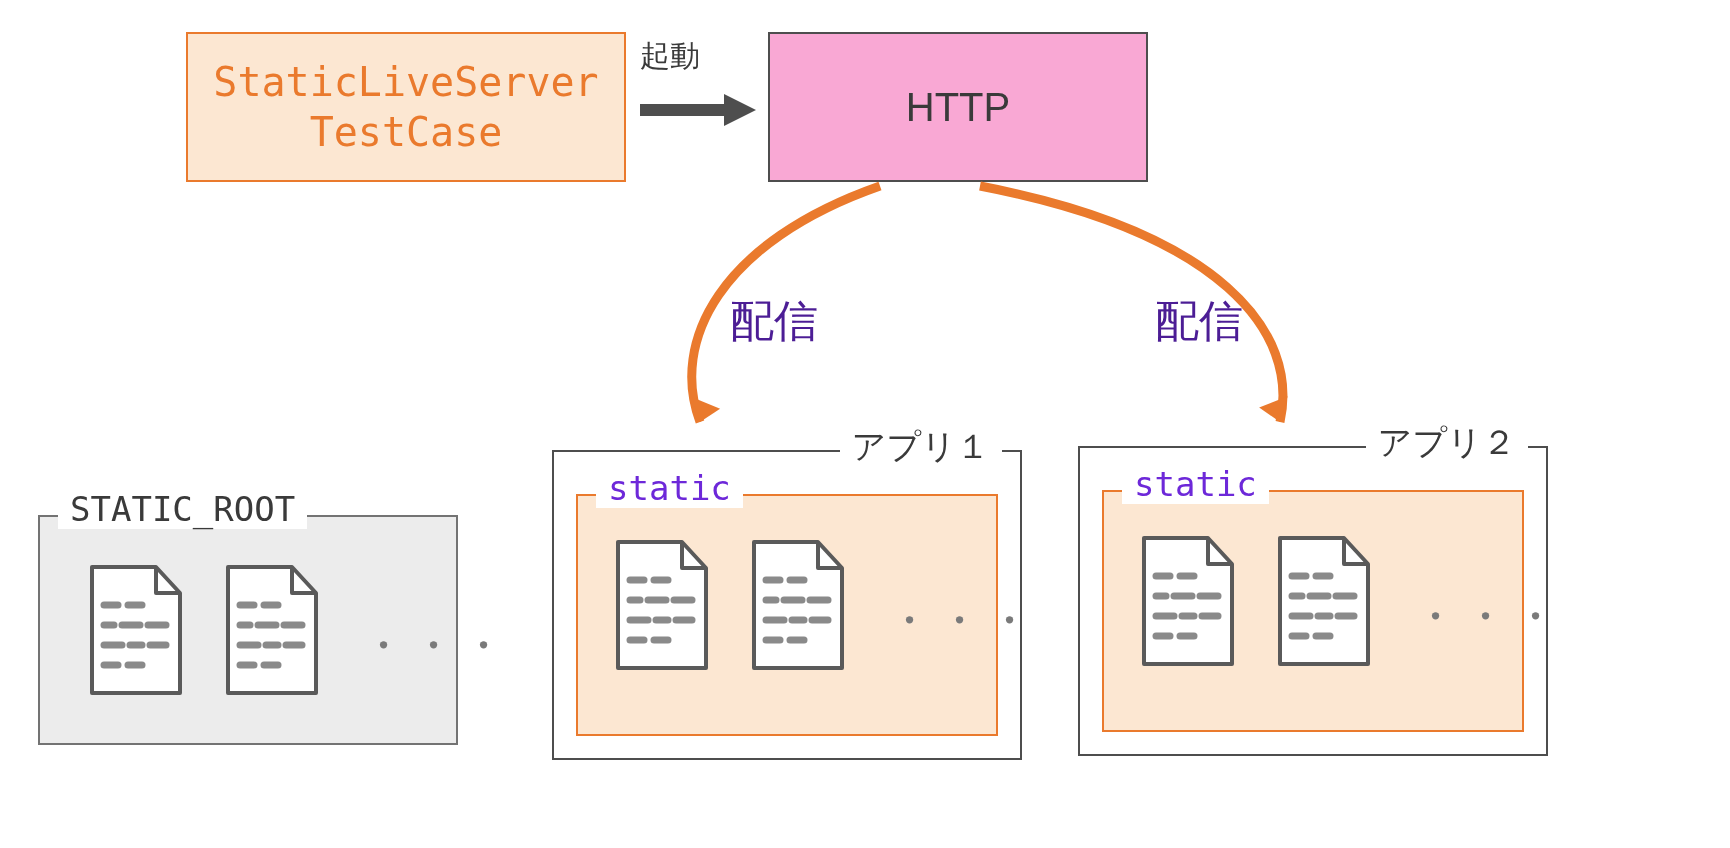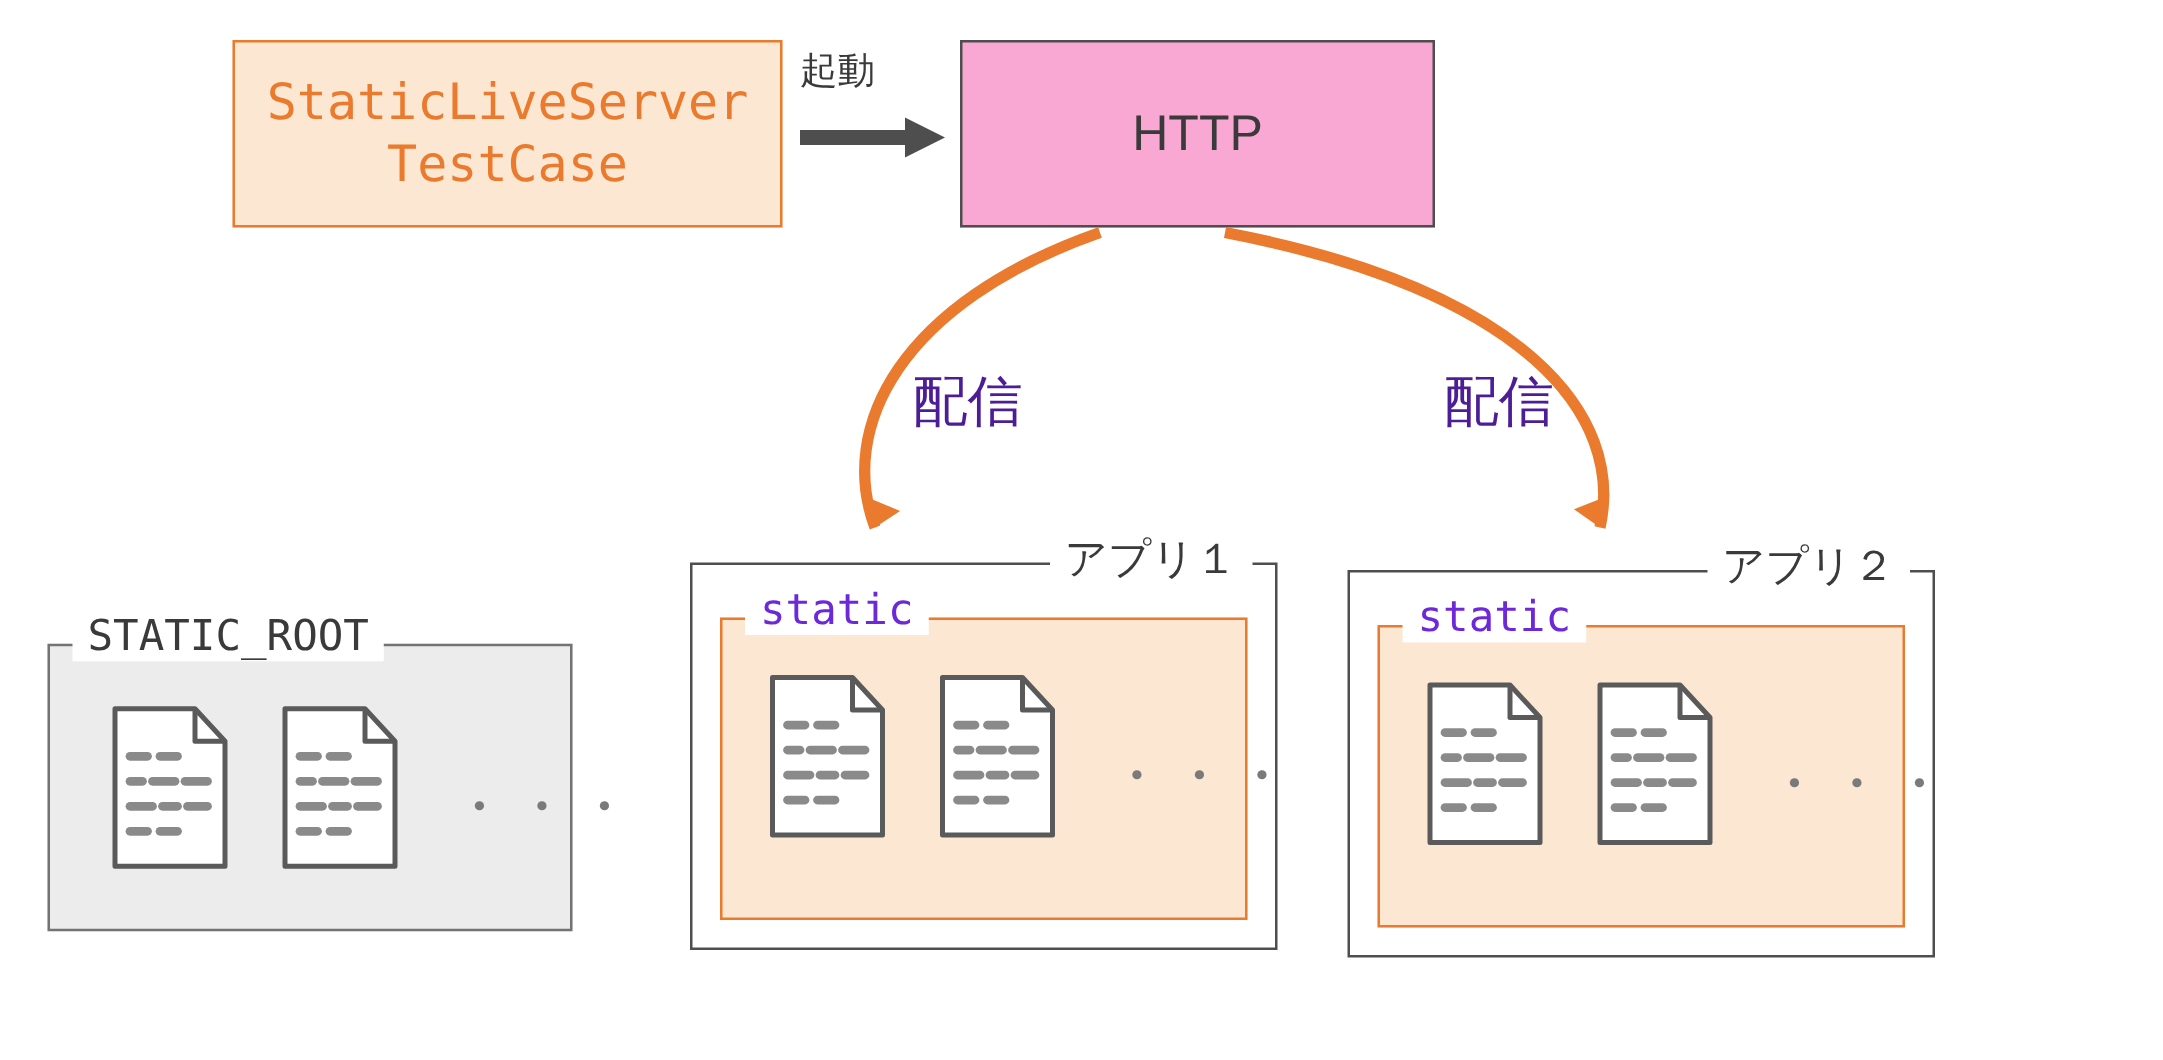--- a/index.html
+++ b/index.html
@@ -111,21 +111,21 @@
   }
   .app-box {
     position: absolute;
     width: 470px;
     height: 310px;
     background: #ffffff;
     border: 2px solid #4E4E4E;
     box-sizing: border-box;
   }
   .app1 { left: 552px; top: 450px; }
-  .app2 { left: 1078px; top: 456px; }
+  .app2 { left: 1078px; top: 446px; }
   .static-inner {
     position: absolute;
     left: 22px;
     top: 42px;
     right: 22px;
     bottom: 22px;
     background: #FCE7D2;
     border: 2px solid #EA7A2D;
     box-sizing: border-box;
   }

